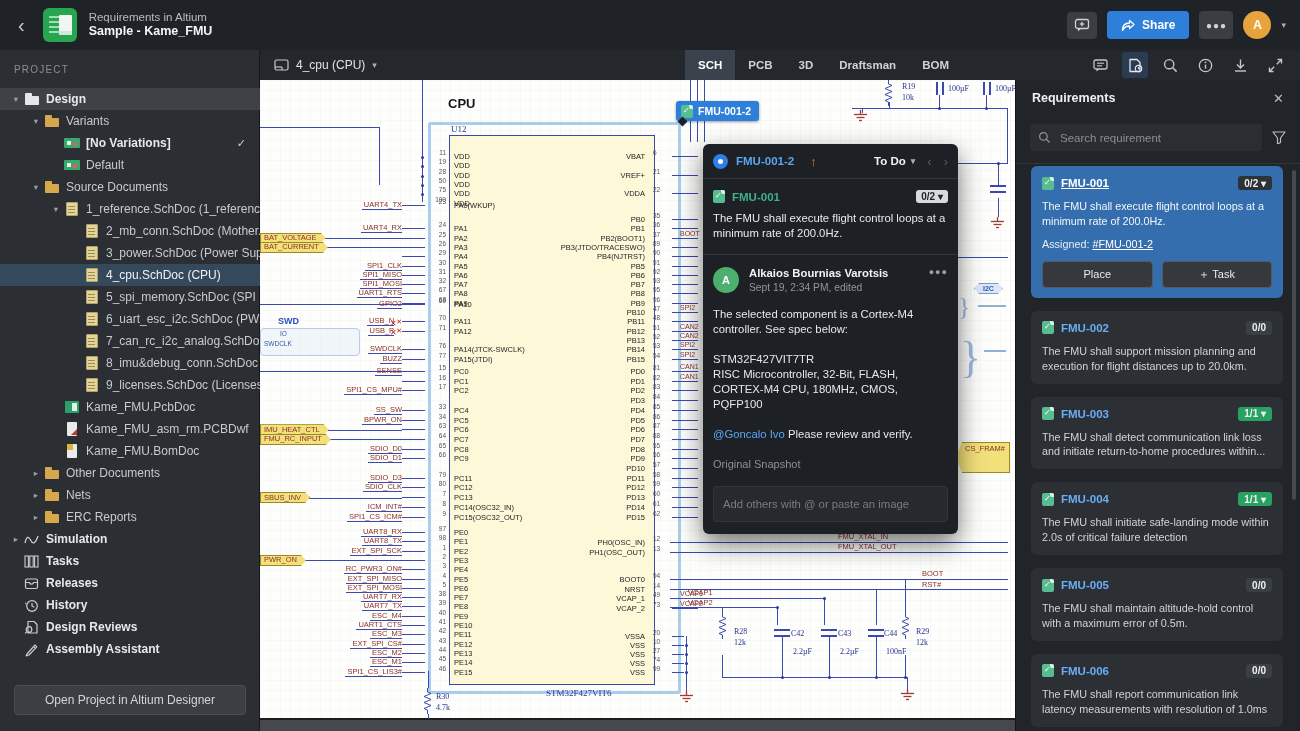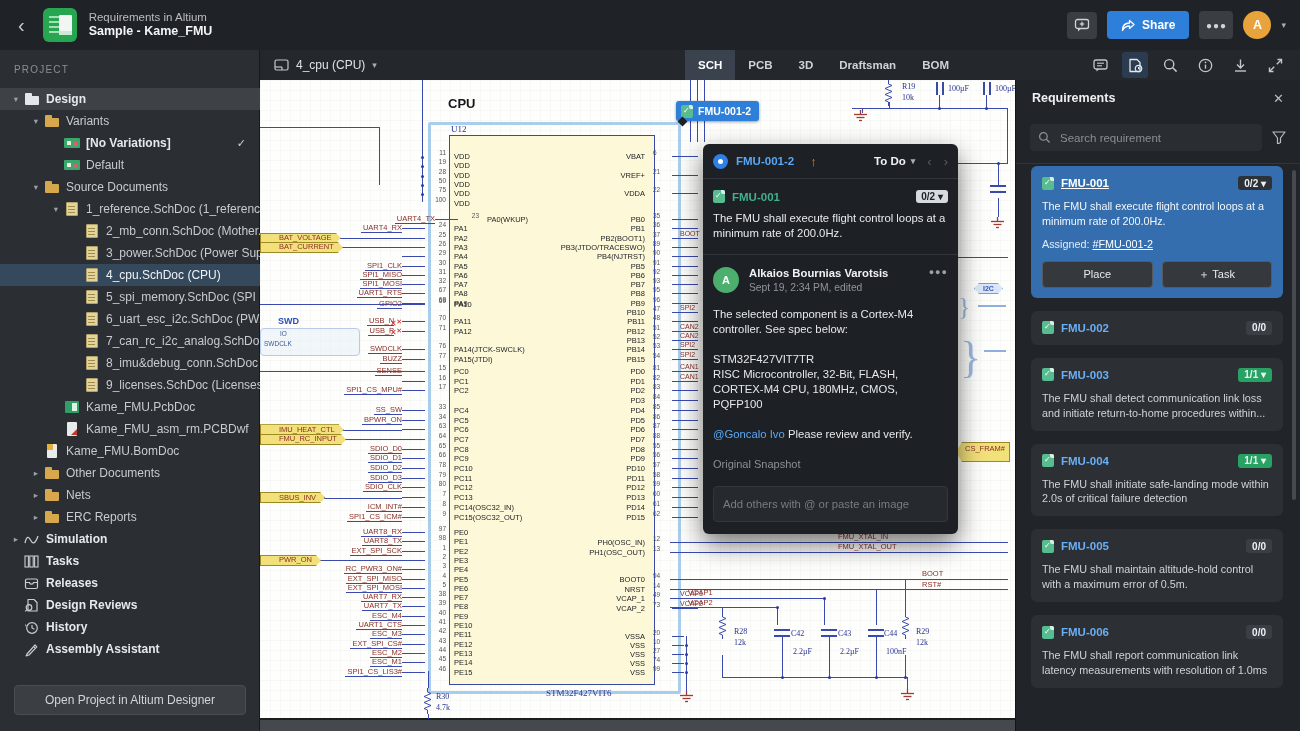--- a/index.html
+++ b/index.html
@@ -77,22 +77,22 @@
   .capv:before{content:"";position:absolute;left:0;top:0;width:2px;height:13px;background:#3a49ae;}
   .capv:after{content:"";position:absolute;right:0;top:0;width:2px;height:13px;background:#3a49ae;}
   .prow{position:absolute;left:0;width:430px;height:9px;display:flex;align-items:center;font-size:7.5px;}
   .prow .lab{flex:0 0 142px;display:flex;justify-content:flex-end;align-items:center;color:#8b2f28;white-space:nowrap;line-height:8px;}
   .lab-t{background:linear-gradient(#3a49ae,#3a49ae) 0 100%/100% 1px no-repeat;padding:0 0 1px 2px;}
   .prow.longl .lab{background:linear-gradient(#3a49ae,#3a49ae) 0 55%/100% 1px no-repeat;}
   .prow .wseg{flex:0 0 23px;height:1px;}
   .prow.haswire .wseg{background:#3a49ae;}
   .prow .pnum{flex:0 0 24px;text-align:right;font-size:6.5px;color:#50545c;transform:translateY(-4px);padding-right:3px;box-sizing:border-box;}
   .prow .pnm{padding-left:5px;color:#1c1e24;white-space:nowrap;}
-  .portbox{background:#f2e07a;border:1px solid #9d8826;color:#8b2f28;padding:0 8px 0 18px;height:9px;display:flex;align-items:center;clip-path:polygon(0 0,calc(100% - 5px) 0,100% 50%,calc(100% - 5px) 100%,0 100%);margin-right:auto;font-size:7.5px;}
-  .portabs{position:absolute;background:#f2e07a;border:1px solid #9d8826;color:#8b2f28;padding:0 4px 7px 8px;height:11px;display:flex;align-items:center;clip-path:polygon(6px 0,100% 0,100% 100%,6px 100%,0 50%);font-size:7.5px;}
+  .portbox{background:#f2e07a;border:1px solid #9d8826;color:#8b2f28;padding:0 8px 0 3px;height:9px;display:flex;align-items:center;clip-path:polygon(0 0,calc(100% - 5px) 0,100% 50%,calc(100% - 5px) 100%,0 100%);margin-right:auto;font-size:7.5px;}
+  .portabs{position:absolute;background:#f2e07a;border:1px solid #9d8826;color:#8b2f28;padding:0 4px 18px 8px;height:11px;display:flex;align-items:center;clip-path:polygon(6px 0,100% 0,100% 100%,6px 100%,0 50%);font-size:7.5px;}
   .nerc{color:#cc2323;font-size:7px;margin-left:2px;}
   .prr{position:absolute;left:189px;width:561px;height:9px;display:flex;align-items:center;font-size:7.5px;}
   .prr .pnm{flex:0 0 201px;text-align:right;padding-right:5px;color:#1c1e24;white-space:nowrap;box-sizing:border-box;}
   .prr .pnum{flex:0 0 22px;font-size:6.5px;color:#50545c;transform:translateY(-4px);padding-left:3px;box-sizing:border-box;}
   .prr .wseg{flex:0 0 26px;height:1px;}
   .prr.haswire .wseg{background:#3a49ae;}
   .prr.short .wseg{flex-basis:12px;}
   .prr .rlab{position:absolute;left:231px;top:-4px;color:#8b2f28;font-size:7px;}
   .swdbox{position:absolute;left:0px;top:248px;width:98px;height:26px;border:1px solid #b9c9e8;border-radius:4px;background:rgba(223,234,248,.4);}
   .swdt{position:absolute;left:18px;top:236px;color:#2b50b8;font-weight:bold;font-size:9px;}
@@ -273,21 +273,21 @@
         <div class="trow" style="padding-left: 48px;">
           <span class="tw"></span>
           <span class="ic pcbdoc"></span>
           <span class="tlabel">Kame_FMU.PcbDoc</span>
         </div>
         <div class="trow" style="padding-left: 48px;">
           <span class="tw"></span>
           <span class="ic dwf"></span>
           <span class="tlabel">Kame_FMU_asm_rm.PCBDwf</span>
         </div>
-        <div class="trow" style="padding-left: 28px;">
+        <div class="trow" style="padding-left: 48px;">
           <span class="tw"></span>
           <span class="ic bomdoc"></span>
           <span class="tlabel">Kame_FMU.BomDoc</span>
         </div>
         <div class="trow" style="padding-left: 28px;">
           <span class="tw">▸</span>
           <span class="ic folder"></span>
           <span class="tlabel">Other Documents</span>
         </div>
         <div class="trow" style="padding-left: 28px;">
@@ -325,39 +325,39 @@
           <span class="ic releases">
             <svg width="15" height="15" viewBox="0 0 15 15">
               <rect x="1.5" y="3" width="12" height="9.5" rx="1.5" fill="none" stroke="#c9cdd1" stroke-width="1.2"></rect>
               <path d="M1.5 6.5h4c0 1 .8 1.6 2 1.6s2-.6 2-1.6h4" fill="none" stroke="#c9cdd1" stroke-width="1.2"></path>
             </svg>
           </span>
           <span class="tlabel">Releases</span>
         </div>
         <div class="trow bold" style="padding-left: 8px;">
           <span class="tw"></span>
+          <span class="ic history">
+            <svg width="15" height="15" viewBox="0 0 15 15">
+              <circle cx="8" cy="8" r="5.3" fill="none" stroke="#c9cdd1" stroke-width="1.2"></circle>
+              <polyline points="8,5 8,8 10.4,9.2" fill="none" stroke="#c9cdd1" stroke-width="1.2"></polyline>
+              <path d="M2.7 5.5l-1.5 1 .3-2.4" fill="#c9cdd1"></path>
+            </svg>
+          </span>
+          <span class="tlabel">History</span>
+        </div>
+        <div class="trow bold" style="padding-left: 8px;">
+          <span class="tw"></span>
           <span class="ic reviews">
             <svg width="15" height="15" viewBox="0 0 15 15">
               <path d="M4 1.5h6l3 3V13H4z" fill="none" stroke="#c9cdd1" stroke-width="1.2" stroke-linejoin="round"></path>
               <circle cx="5" cy="9.5" r="2.8" fill="none" stroke="#c9cdd1" stroke-width="1.2"></circle>
               <line x1="2.9" y1="11.6" x2="1.2" y2="13.3" stroke="#c9cdd1" stroke-width="1.2"></line>
             </svg>
           </span>
           <span class="tlabel">Design Reviews</span>
-        </div>
-        <div class="trow bold" style="padding-left: 8px;">
-          <span class="tw"></span>
-          <span class="ic history">
-            <svg width="15" height="15" viewBox="0 0 15 15">
-              <circle cx="8" cy="8" r="5.3" fill="none" stroke="#c9cdd1" stroke-width="1.2"></circle>
-              <polyline points="8,5 8,8 10.4,9.2" fill="none" stroke="#c9cdd1" stroke-width="1.2"></polyline>
-              <path d="M2.7 5.5l-1.5 1 .3-2.4" fill="#c9cdd1"></path>
-            </svg>
-          </span>
-          <span class="tlabel">History</span>
         </div>
         <div class="trow bold" style="padding-left: 8px;">
           <span class="tw"></span>
           <span class="ic assembly">
             <svg width="15" height="15" viewBox="0 0 15 15">
               <path d="M3 12L11 3l1.8 1.8L5 13l-2.8.8z" fill="none" stroke="#c9cdd1" stroke-width="1.2" stroke-linejoin="round"></path>
               <line x1="9.5" y1="4.5" x2="11.3" y2="6.3" stroke="#c9cdd1" stroke-width="1"></line>
             </svg>
           </span>
           <span class="tlabel">Assembly Assistant</span>
@@ -530,21 +530,21 @@
         <span class="wseg"></span>
         <span class="pnum">75</span>
         <span class="pnm">VDD</span>
       </div>
       <div class="prow" style="top: 118.5px;">
         <span class="lab"></span>
         <span class="wseg"></span>
         <span class="pnum">100</span>
         <span class="pnm">VDD</span>
       </div>
-      <div class="prow haswire" style="top: 135px; padding-left: 33px;">
+      <div class="prow haswire" style="top: 121px;">
         <span class="lab">
           <span class="lab-t">UART4_TX</span>
         </span>
         <span class="wseg"></span>
         <span class="pnum">23</span>
         <span class="pnm">PA0(WKUP)</span>
       </div>
       <div class="prow haswire" style="top: 144.3px;">
         <span class="lab">
           <span class="lab-t">UART4_RX</span>
@@ -717,28 +717,20 @@
         <span class="pnum">65</span>
         <span class="pnm">PC8</span>
       </div>
       <div class="prow haswire" style="top: 374.3px;">
         <span class="lab">
           <span class="lab-t">SDIO_D1</span>
         </span>
         <span class="wseg"></span>
         <span class="pnum">66</span>
         <span class="pnm">PC9</span>
-      </div>
-      <div class="prow haswire" style="top: 384px;">
-        <span class="lab">
-          <span class="lab-t">SDIO_D2</span>
-        </span>
-        <span class="wseg"></span>
-        <span class="pnum">78</span>
-        <span class="pnm">PC10</span>
       </div>
       <div class="prow haswire" style="top: 393.7px;">
         <span class="lab">
           <span class="lab-t">SDIO_D3</span>
         </span>
         <span class="wseg"></span>
         <span class="pnum">79</span>
         <span class="pnm">PC11</span>
       </div>
       <div class="prow haswire" style="top: 403.4px;">
@@ -1298,20 +1290,21 @@
             <div class="c-btn">Place</div>
             <div class="c-btn">＋ Task</div>
           </div>
         </div>
         <div class="card">
           <div class="c-hd">
             <span class="docic"></span>
             <span class="c-id">FMU-002</span>
             <span class="c-badge">0/0</span>
           </div>
+          <div class="c-text">The FMU shall support mission planning and execution for flight distances up to 20.0km.</div>
         </div>
         <div class="card">
           <div class="c-hd">
             <span class="docic"></span>
             <span class="c-id">FMU-003</span>
             <span class="c-badge green">1/1 ▾</span>
           </div>
           <div class="c-text">The FMU shall detect communication link loss and initiate return-to-home procedures within...</div>
         </div>
         <div class="card">

